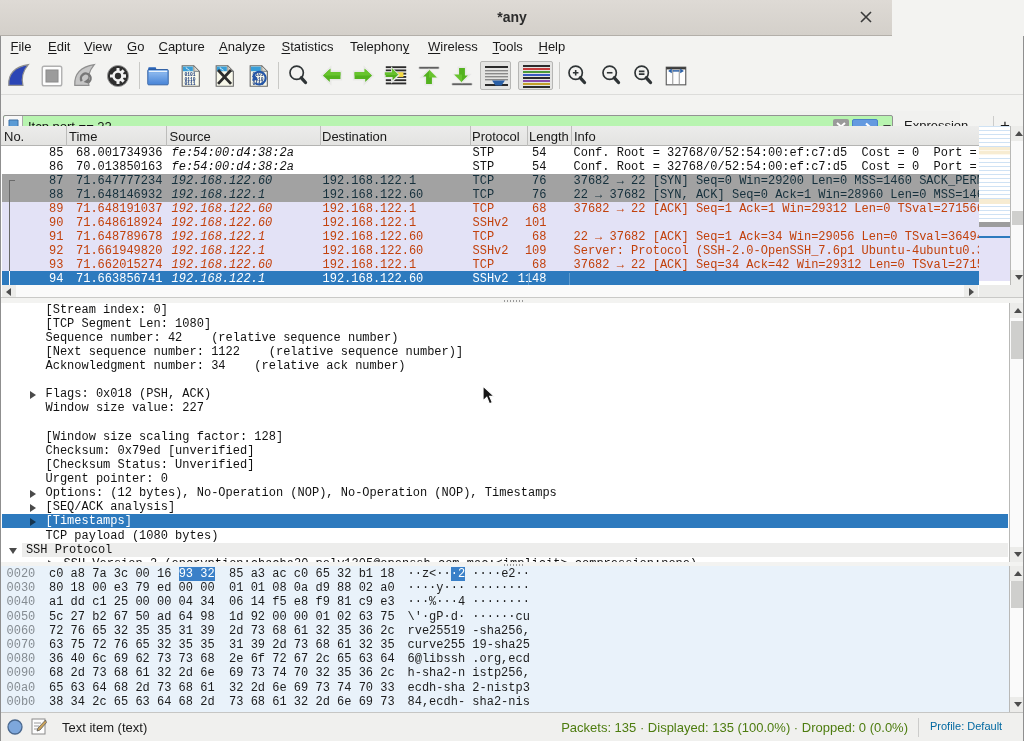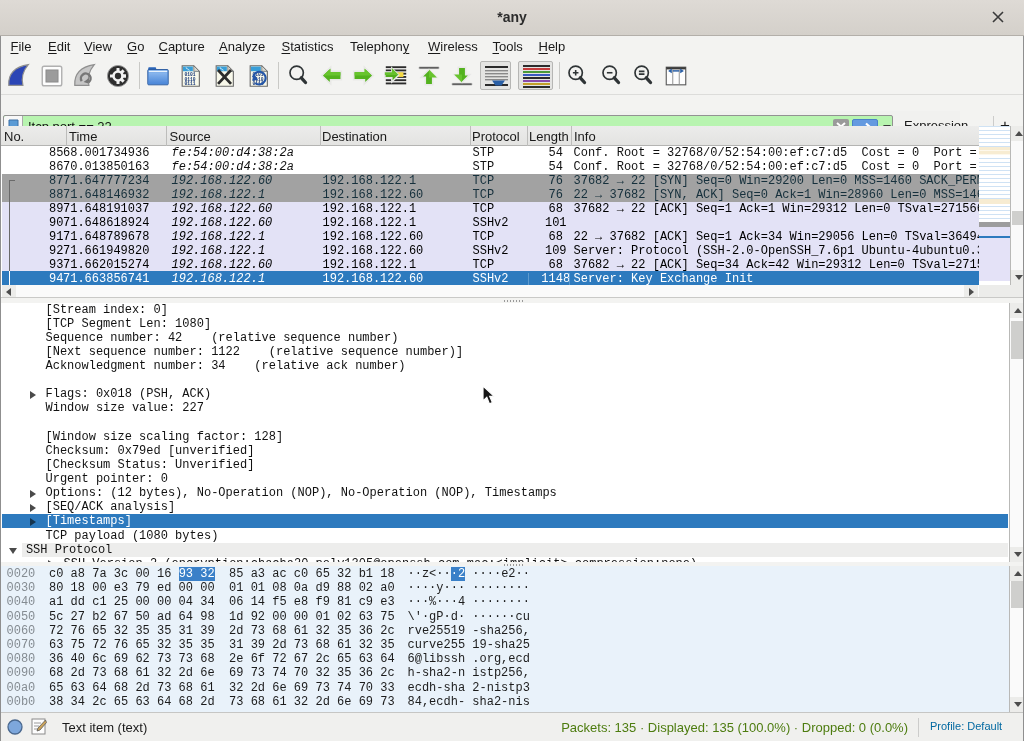--- a/index.html
+++ b/index.html
@@ -2,21 +2,21 @@
 <html><head>
 <meta charset="utf-8">
 <style>
 * { margin:0; padding:0; box-sizing:border-box; }
 html,body { width:1024px; height:741px; overflow:hidden; }
 body { font-family:"Liberation Sans", sans-serif; position:relative; background:#f3f3f1; }
 #app { position:absolute; left:0; top:0; width:1024px; height:741px; }
 .abs { position:absolute; }
 
 
-#titlebar { position:absolute; left:0; top:0; width:1024px; height:36px;
+#titlebar { position:absolute; left:0; top:0; width:892px; height:36px;
   background:linear-gradient(#dedad5,#d4d0ca); border-bottom:1px solid #b3afa9; }
 #title { position:absolute; left:0; top:9px; width:1024px; text-align:center;
   font-size:14px; font-weight:bold; color:#2c2c2c; }
 #closex { position:absolute; right:19px; top:10px; }
 
 
 #menubar { position:absolute; left:0; top:36px; width:1024px; height:20px; background:#f3f3f1; }
 .mi { position:absolute; top:3px; font-size:13px; color:#1a1a1a; }
 .mi u { text-decoration:underline; text-underline-offset:2px; }
 
@@ -47,23 +47,23 @@
 #plist { position:absolute; left:0; top:126px; width:888px; height:171px; background:#fff;
   border-left:1px solid #9a9a9a; border-right:1px solid #9a9a9a; }
 #phead { position:absolute; left:0; top:0; width:1008px; height:20px;
   background:linear-gradient(#ececeb,#e3e3e1); border-bottom:1px solid #b4b4b2; }
 .hl { position:absolute; top:2.5px; font-size:13px; color:#1a1a1a; white-space:pre; }
 .hsep { position:absolute; top:0; width:1px; height:20px; background:#bdbdbb; }
 .prow { position:absolute; left:1px; width:977px; height:13.93px; font-family:"Liberation Mono",monospace;
   font-size:12px; line-height:13.93px; color:#111; overflow:hidden; }
 .prow span { position:absolute; top:1.3px; white-space:pre; }
 .cno { left:0; width:61.5px; text-align:right; }
-.ct { left:61px; } .cs { left:169.5px;font-style:italic; } .cd { left:320.5px; } .cp { left:470.5px; }
-.cl { left:533px; width:41.5px; text-align:center; } .ci { left:571.5px; width:405px; overflow:hidden; }
-.rw { background:#fff; } .rg { background:#a2a2a2; color:#16303c; } .rl { background:#e3e2f6; color:#000000; }
+.ct { left:74px; } .cs { left:169.5px;font-style:italic; } .cd { left:320.5px; } .cp { left:470.5px; }
+.cl { left:503px; width:41.5px; text-align:right; } .ci { left:571.5px; width:405px; overflow:hidden; }
+.rw { background:#fff; } .rg { background:#a2a2a2; color:#16303c; } .rl { background:#e3e2f6; color:#c2410c; }
 .rsel { background:#2d7abe; color:#fff; }
 
 
 #minimap { position:absolute; left:978px; top:0; width:31px; height:159px; background:#fff; }
 #vscroll1 { position:absolute; left:1009px; top:0; width:14px; height:159px; }
 
 
 #hscroll1 { position:absolute; left:1px; top:159px; width:977px; height:12px; background:#fafafa; }
 #corner1 { position:absolute; left:978px; top:159px; width:45px; height:12px; background:#ececea; }
 
@@ -419,21 +419,20 @@
         <span class="cl">68</span>
         <span class="ci">37682 → 22 [ACK] Seq=34 Ack=42 Win=29312 Len=0 TSval=2715667154 TSecr=36494981</span>
       </div>
   <div class="prow rsel" style="top:145.37px">
         <span class="cno">94</span>
         <span class="ct">71.663856741</span>
         <span class="cs">192.168.122.1</span>
         <span class="cd">192.168.122.60</span>
         <span class="cp">SSHv2</span>
         <span class="cl">1148</span>
-        <span class="ci">Server: Key Exchange Init</span>
     <span style="left:526px;width:1px;height:14px;background:#5d9ace"></span>
         <span style="left:566.5px;width:1px;height:14px;background:#5d9ace"></span>
       </div>
   <div class="abs" style="left:8px;top:54px;width:6px;height:1px;background:#6a6a6a"></div>
   <div class="abs" style="left:8px;top:54px;width:1px;height:91.4px;background:#6a6a6a"></div>
   <div class="abs" style="left:8px;top:145.4px;width:1px;height:13.9px;background:#fff"></div>
   <div id="minimap">
     <div class="abs" style="left:0;top:0;width:31px;height:96px;background:repeating-linear-gradient(180deg,#cfe2f4 0 1.5px,#ffffff 1.5px 4px)"></div>
     <div class="abs" style="left:0;top:21px;width:31px;height:8px;background:repeating-linear-gradient(180deg,#f7ecd2 0 3px,#fdf8ec 3px 4px)"></div>
     <div class="abs" style="left:0;top:73px;width:31px;height:5px;background:#f7ecd2"></div>

